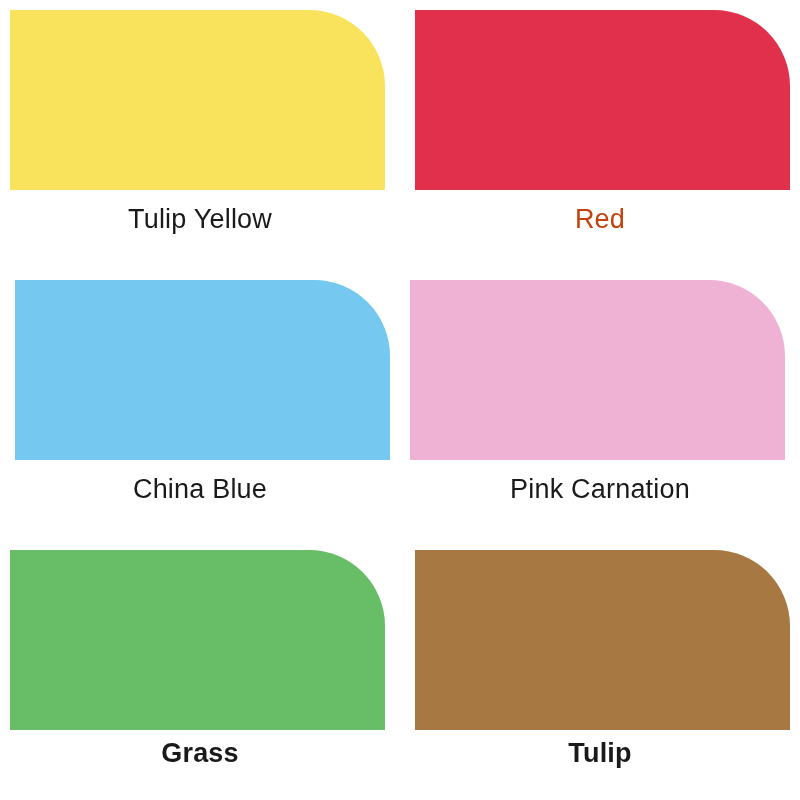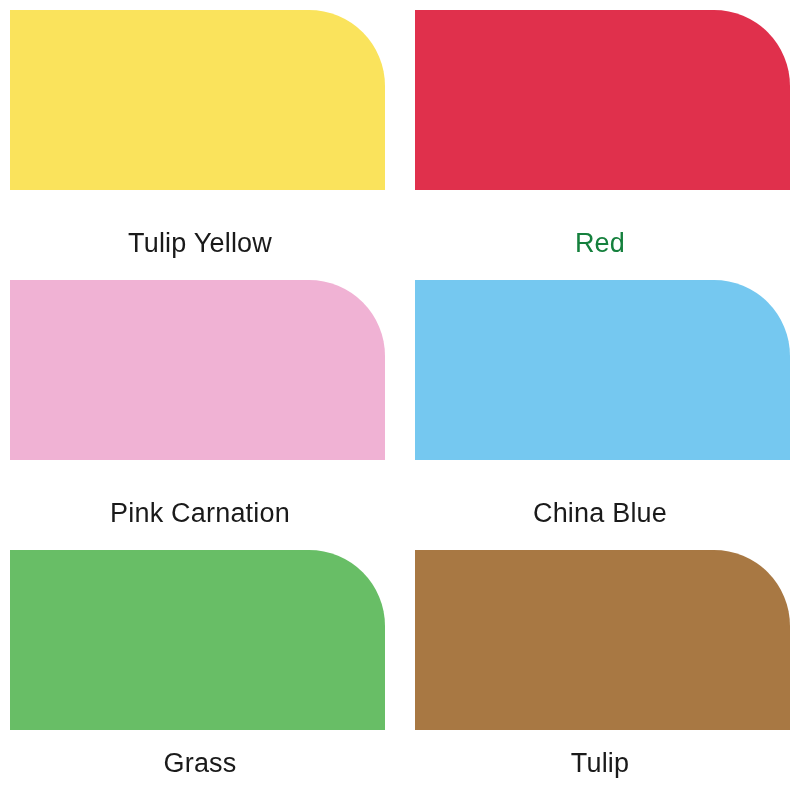--- a/index.html
+++ b/index.html
@@ -41,56 +41,56 @@
     border-top-right-radius: 76px;
     border-bottom-right-radius: 0;
     border-bottom-left-radius: 0;
   }
 
   
   .col-left .swatch-chip  { margin-left: 10px;  align-self: flex-start; }
   .col-right .swatch-chip { margin-left: 15px;  align-self: flex-start; }
 
   .swatch-label {
-    margin-top: 40px;
+    margin-top: 16px;
     font-size: 27px;
     font-weight: 400;
     color: #1a1a1a;
     letter-spacing: 0.2px;
     text-align: center;
     line-height: 1;
     width: 100%;
   }
 
   
-  .row-3 .swatch-label { margin-top: 20px; }
+  .row-3 .swatch-label { margin-top: 10px; font-weight: bold; }
 </style>
 </head>
 <body style="background-color: rgb(255, 255, 255);">
 
 <div class="palette">
 
   <div class="swatch-cell col-left row-1">
     <div class="swatch-chip" style="background-color: rgb(250, 227, 92);"></div>
     <div class="swatch-label" style="color: rgb(26, 26, 26);">Tulip Yellow</div>
   </div>
 
   <div class="swatch-cell col-right row-1">
     <div class="swatch-chip" style="background-color: rgb(224, 48, 76);"></div>
-    <div class="swatch-label" style="color: #15803d; text-align: center;">Red</div>
+    <div class="swatch-label" style="color: #c2410c; text-align: center;">Red</div>
+  </div>
+
+  <div class="swatch-cell col-right row-2">
+    <div class="swatch-chip" style="background-color: rgb(117, 200, 240);"></div>
+    <div class="swatch-label" style="color: rgb(26, 26, 26);">China Blue</div>
   </div>
 
   <div class="swatch-cell col-left row-2">
     <div class="swatch-chip" style="background-color: rgb(240, 178, 212);"></div>
     <div class="swatch-label" style="color: rgb(26, 26, 26);">Pink Carnation</div>
-  </div>
-
-  <div class="swatch-cell col-right row-2">
-    <div class="swatch-chip" style="background-color: rgb(117, 200, 240);"></div>
-    <div class="swatch-label" style="color: rgb(26, 26, 26);">China Blue</div>
   </div>
 
   <div class="swatch-cell col-left row-3">
     <div class="swatch-chip" style="background-color: rgb(104, 190, 102);"></div>
     <div class="swatch-label" style="color: rgb(26, 26, 26);">Grass</div>
   </div>
 
   <div class="swatch-cell col-right row-3">
     <div class="swatch-chip" style="background-color: rgb(168, 120, 67);"></div>
     <div class="swatch-label" style="color: rgb(26, 26, 26);">Tulip</div>

